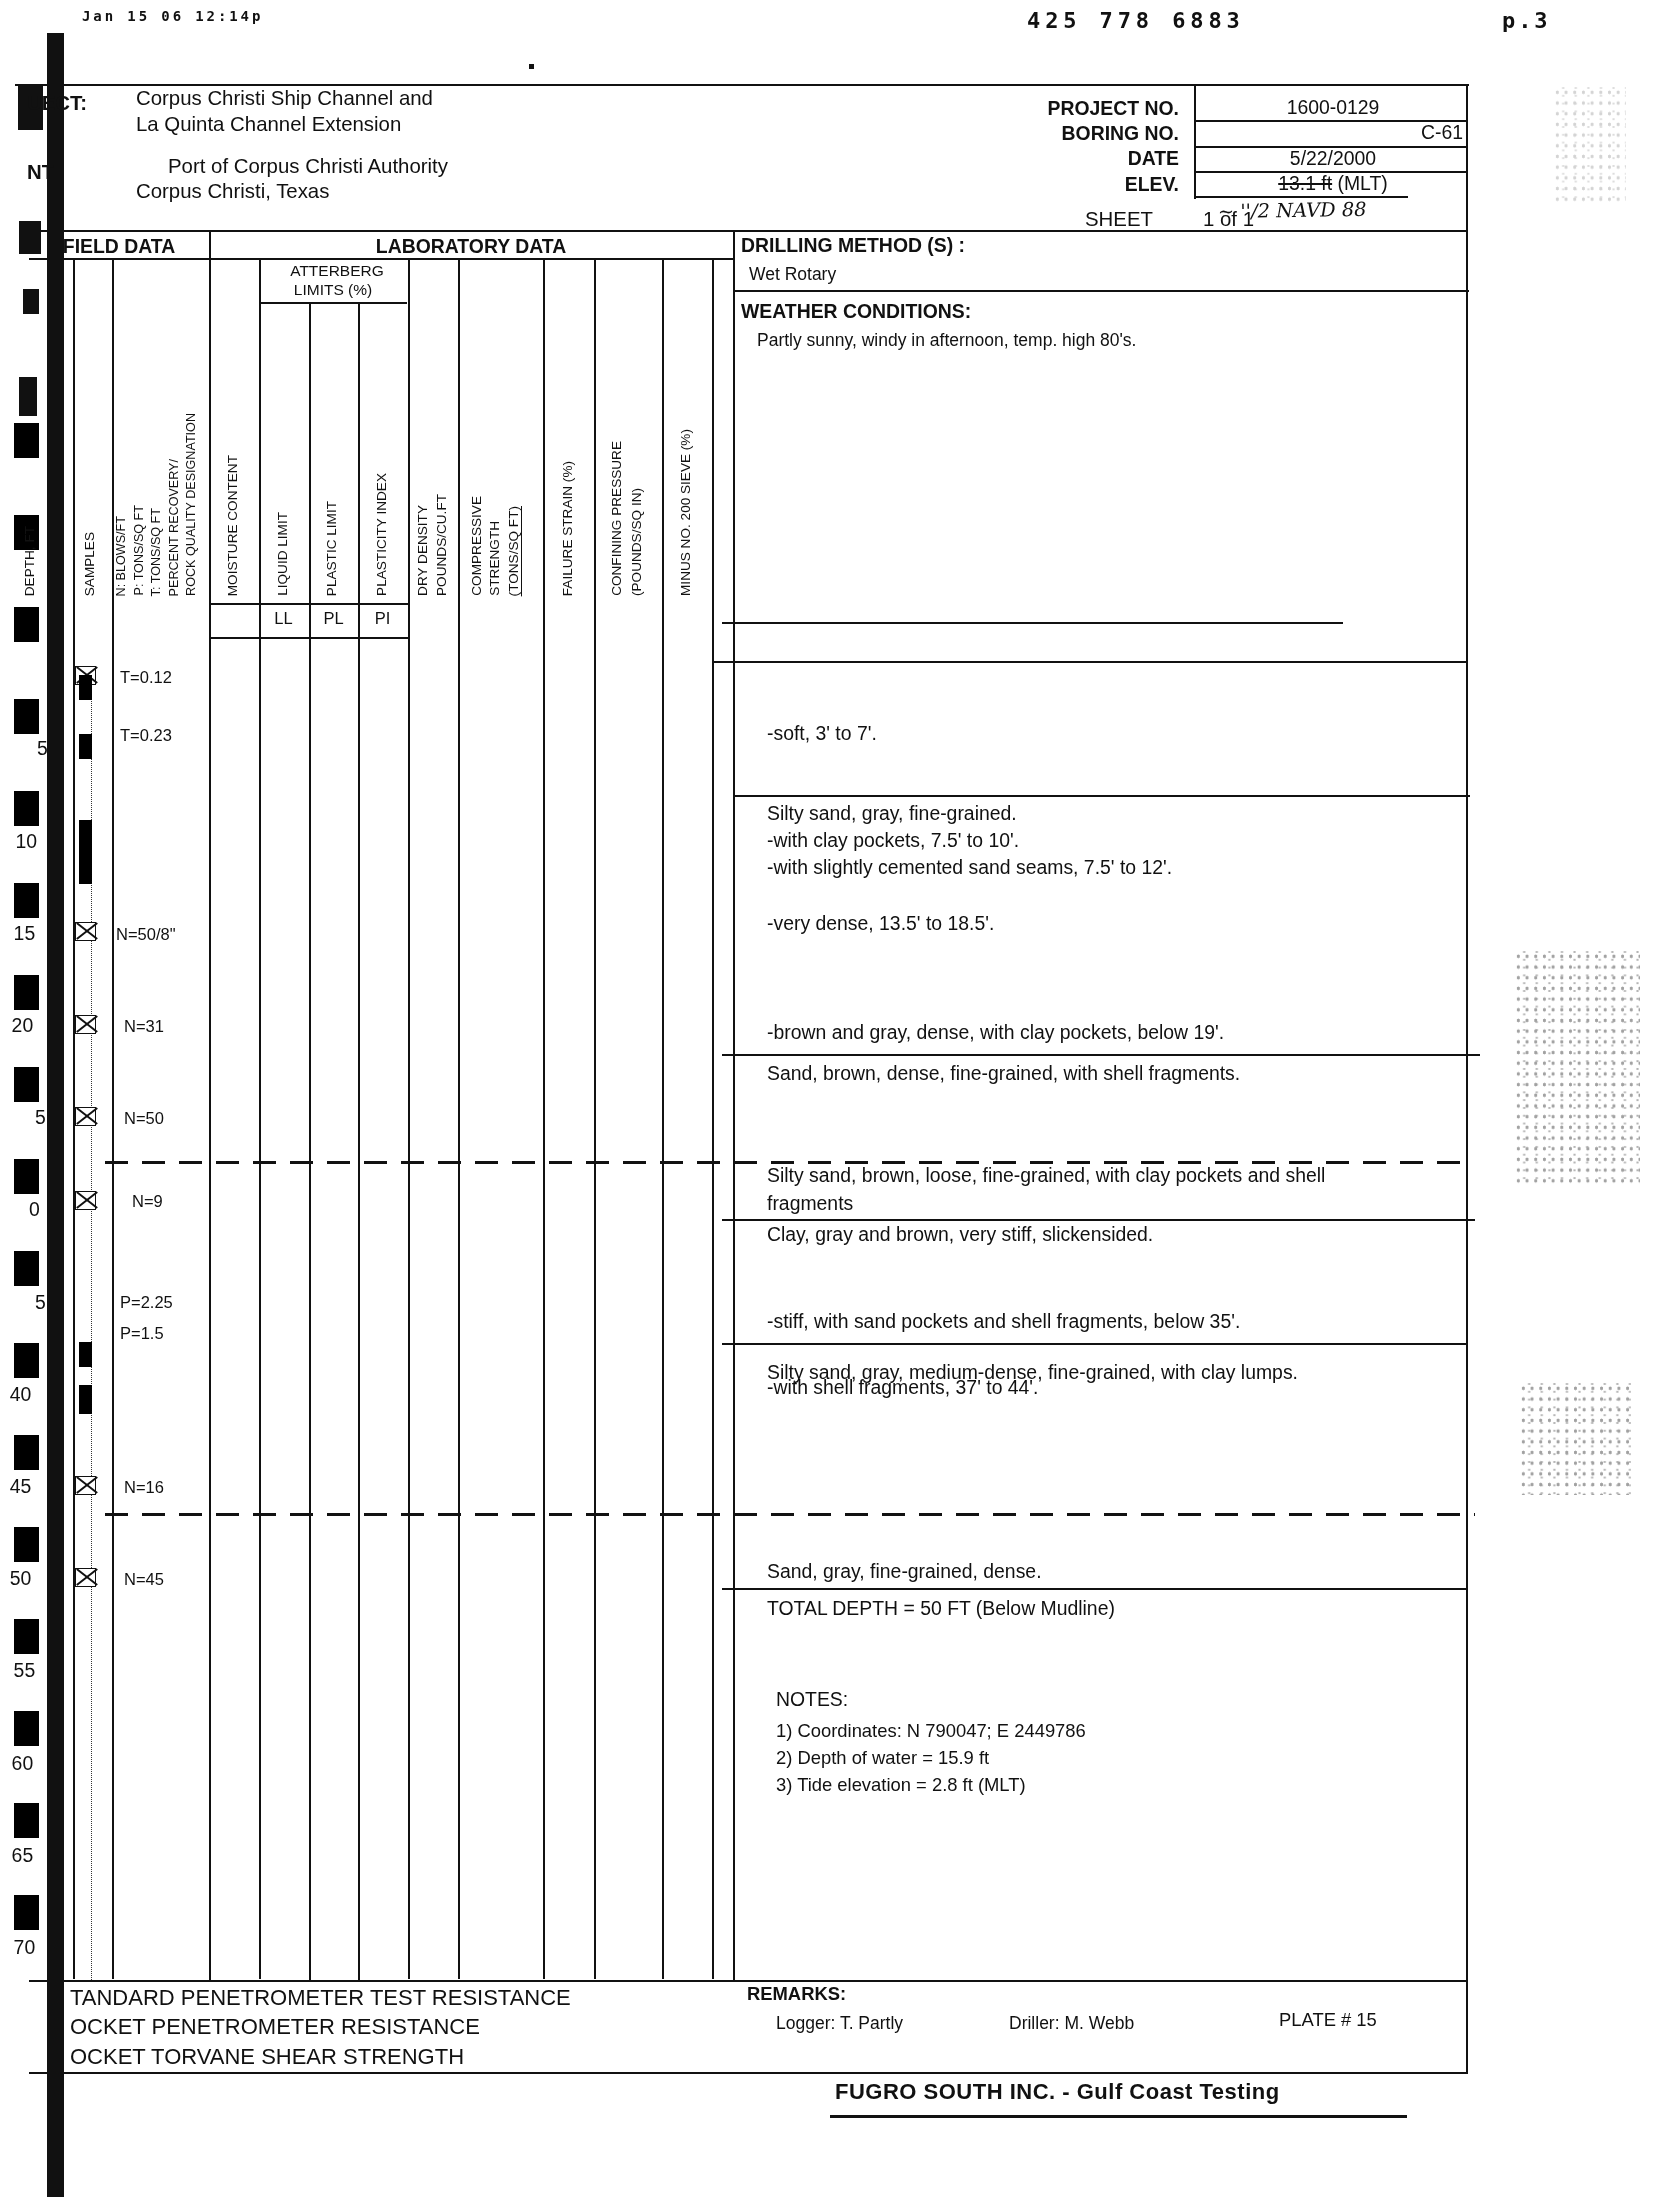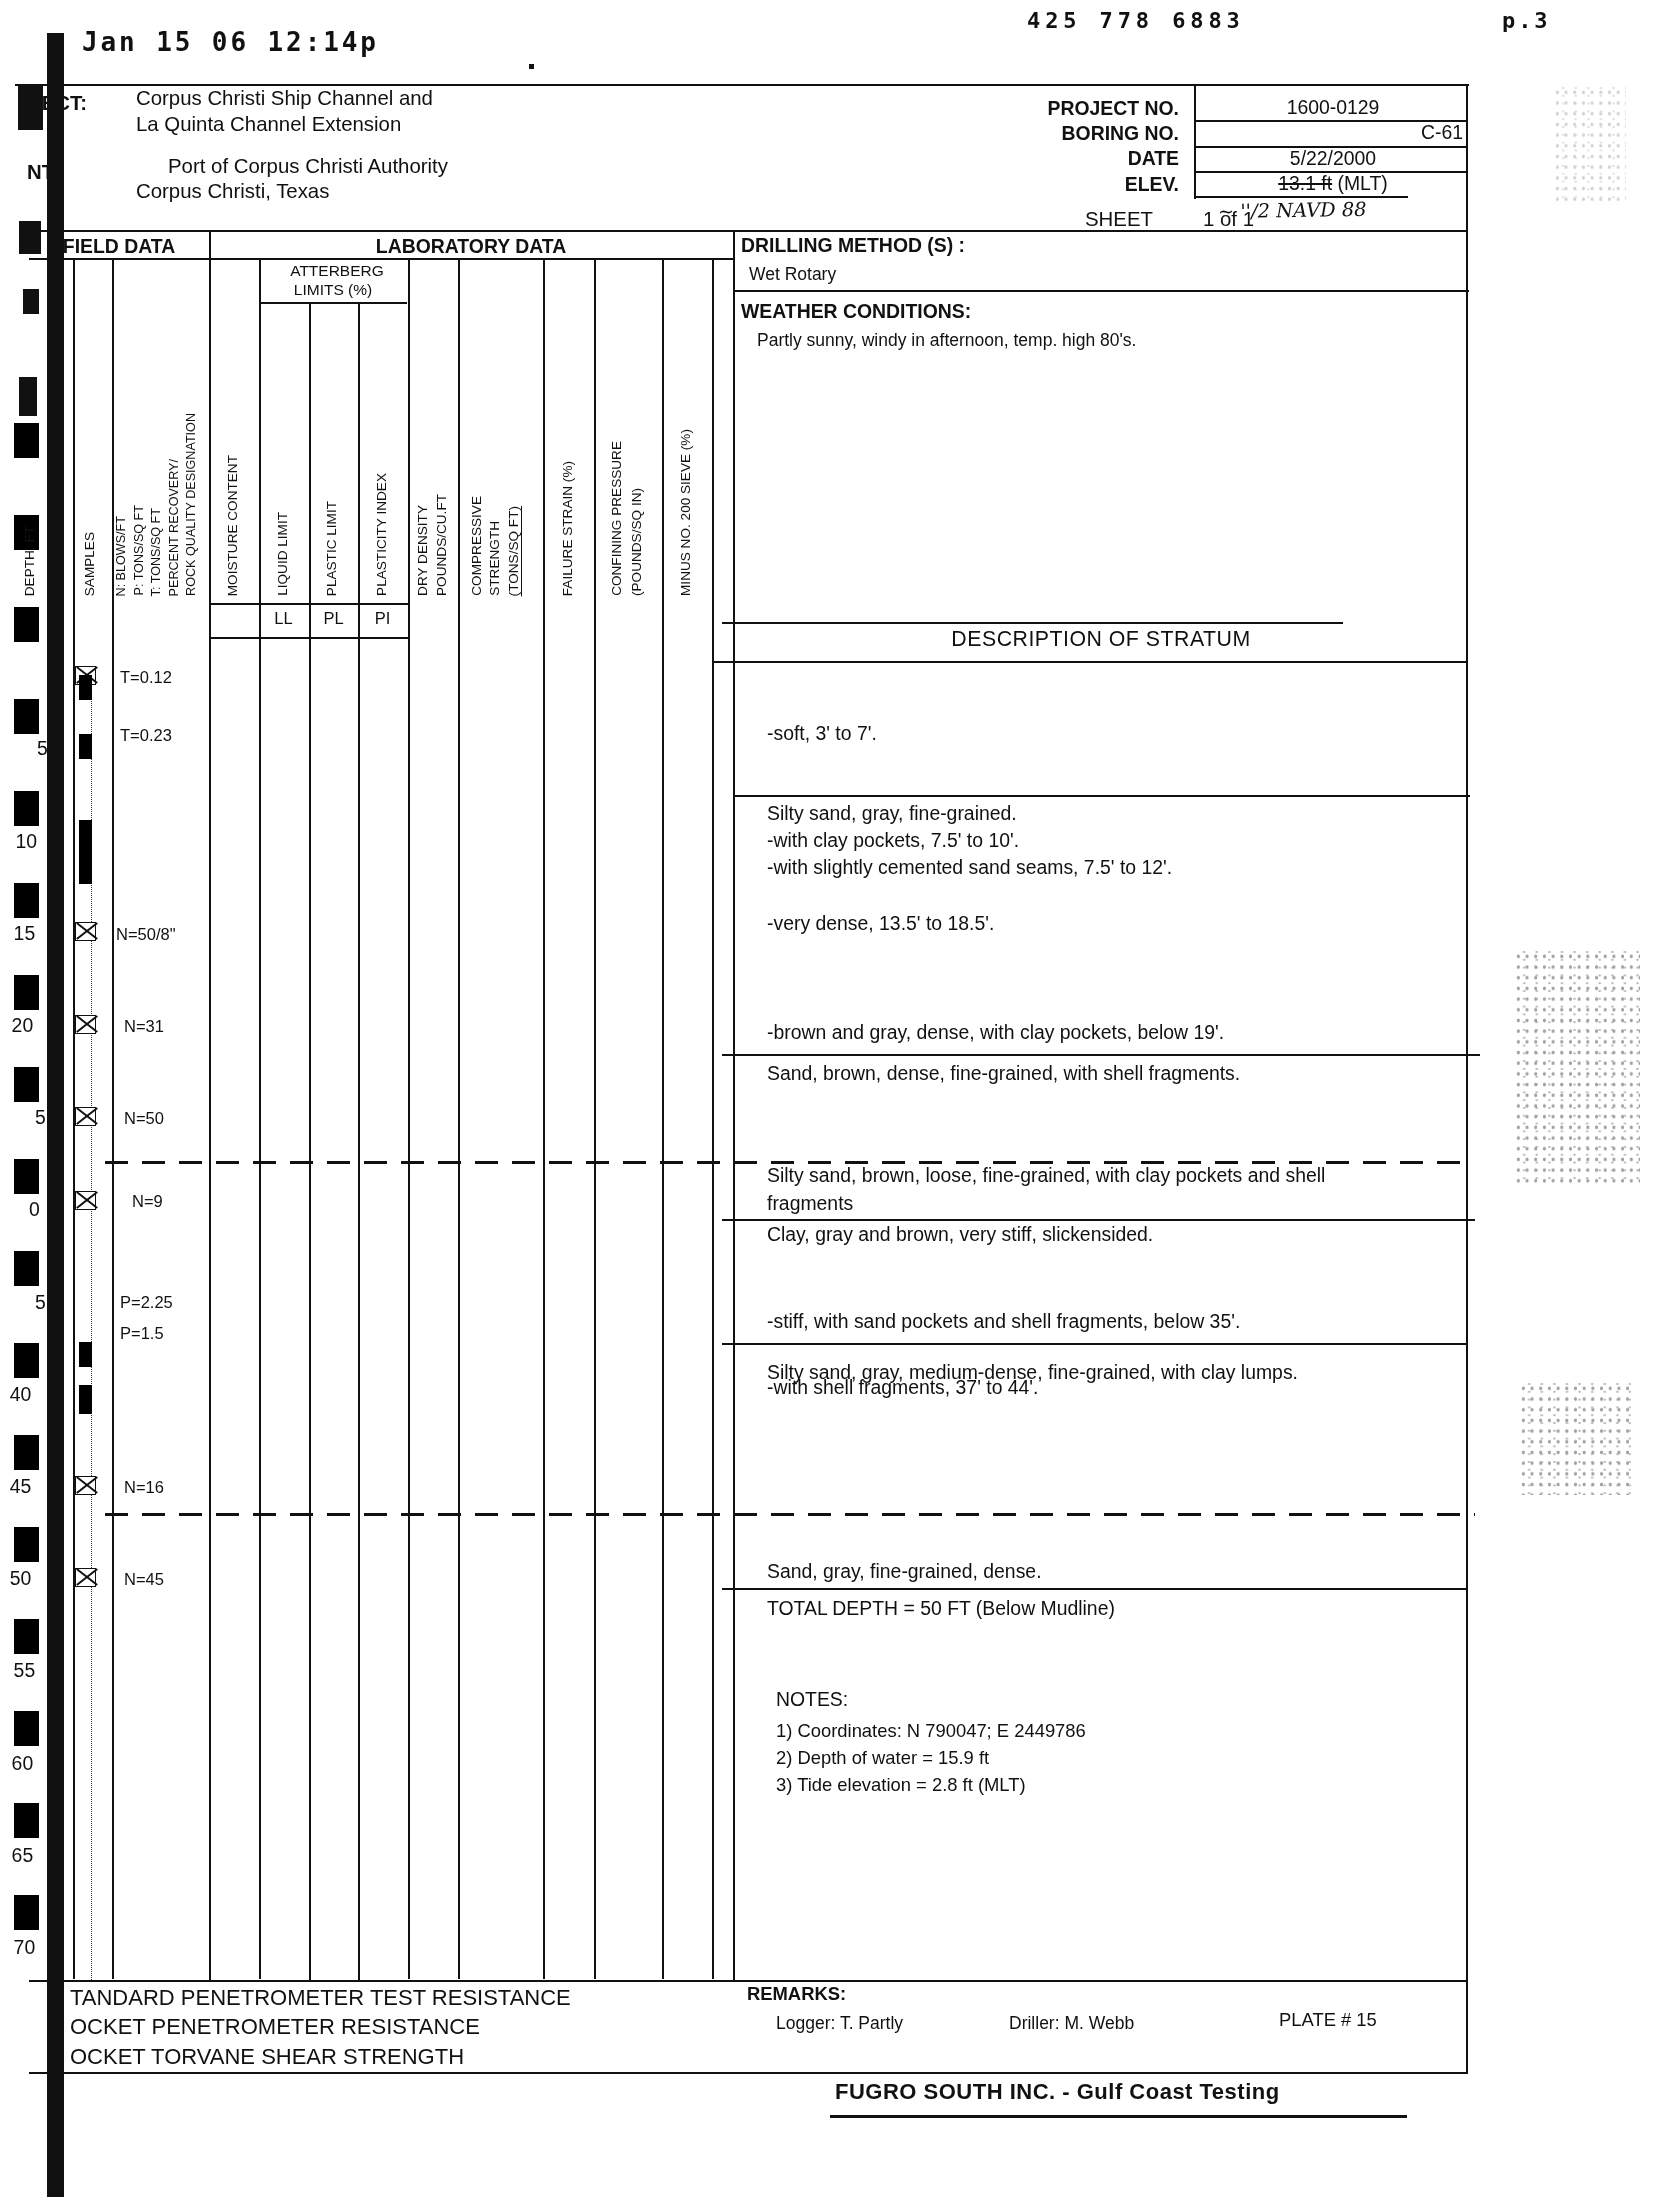--- a/index.html
+++ b/index.html
@@ -26,21 +26,21 @@
   .sb{position:absolute;left:79px;width:12.6px;background:#000;}
   .noise{position:absolute;background-image:radial-gradient(#555 1.2px,transparent 1.8px),radial-gradient(#777 1px,transparent 1.6px);
          background-size:8.7px 10.7px,12.6px 7.8px;background-position:0 0,3.9px 4.9px;opacity:.55;}
   .dot{position:absolute;background:#111;}
 </style>
 </head>
 <body>
 
 <div class="page">
 
-  <div class="txt mono b" style="left:82px;top:7.8px;font-size:26px;letter-spacing:2.9px;margin-top:20px;">Jan 15 06 12:14p</div>
+  <div class="txt mono b" style="left:82px;top:7.8px;font-size:14px;letter-spacing:2.9px;">Jan 15 06 12:14p</div>
   <div class="txt mono b" style="left:1027px;top:7.8px;font-size:22px;letter-spacing:4.9px;">425 778 6883</div>
   <div class="txt mono b" style="left:1502px;top:7.8px;font-size:22px;letter-spacing:2.9px;">p.3</div>
 
   <div class="dot" style="left:47px;top:33px;width:16.5px;height:2165px;"></div>
   <div class="dot" style="left:17.5px;top:85px;width:25px;height:45px;"></div>
   <div class="dot" style="left:19.4px;top:221px;width:21.3px;height:33px;"></div>
   <div class="dot" style="left:23px;top:289px;width:15.5px;height:25px;"></div>
   <div class="dot" style="left:19.4px;top:377px;width:17.5px;height:39px;"></div>
   <div style="position:absolute;left:13.6px;top:423px;width:25px;height:1556px;background:repeating-linear-gradient(to bottom,#000 0 35px,transparent 35px 92px);"></div>
   <div class="dot" style="left:529px;top:64px;width:4.9px;height:4.9px;"></div>
@@ -128,21 +128,20 @@
   <div class="txt ctr" style="left:309px;top:609px;width:49px;font-size:16.5px;">PL</div>
   <div class="txt ctr" style="left:358px;top:609px;width:49px;font-size:16.5px;">PI</div>
 
   <div class="txt b" style="left:741px;top:234px;font-size:19.4px;">DRILLING METHOD (S) :</div>
   <div class="txt" style="left:749px;top:264px;font-size:17.5px;">Wet Rotary</div>
   <i class="hl" style="left:733px;top:290px;width:736px;"></i>
   <div class="txt b" style="left:741px;top:300px;font-size:19.4px;">WEATHER CONDITIONS:</div>
   <div class="txt" style="left:757px;top:330px;font-size:17.5px;">Partly sunny, windy in afternoon, temp. high 80's.</div>
 
   <i class="hl" style="left:722px;top:622px;width:621px;"></i>
-  <div class="txt ctr" style="left:733px;top:627px;width:736px;font-size:21.3px;letter-spacing:0.5px;">DESCRIPTION OF STRATUM</div>
   <i class="hl" style="left:712px;top:661px;width:756px;"></i>
 
   <div style="position:absolute;left:91px;top:668px;height:1312px;border-left:1.9px dotted #333;"></div>
   <div class="xb" style="left:75px;top:666px;"></div>
   <div class="xb" style="left:75px;top:922px;"></div>
   <div class="xb" style="left:75px;top:1015px;"></div>
   <div class="xb" style="left:75px;top:1107px;"></div>
   <div class="xb" style="left:75px;top:1191px;"></div>
   <div class="xb" style="left:75px;top:1476px;"></div>
   <div class="xb" style="left:75px;top:1568px;"></div>

